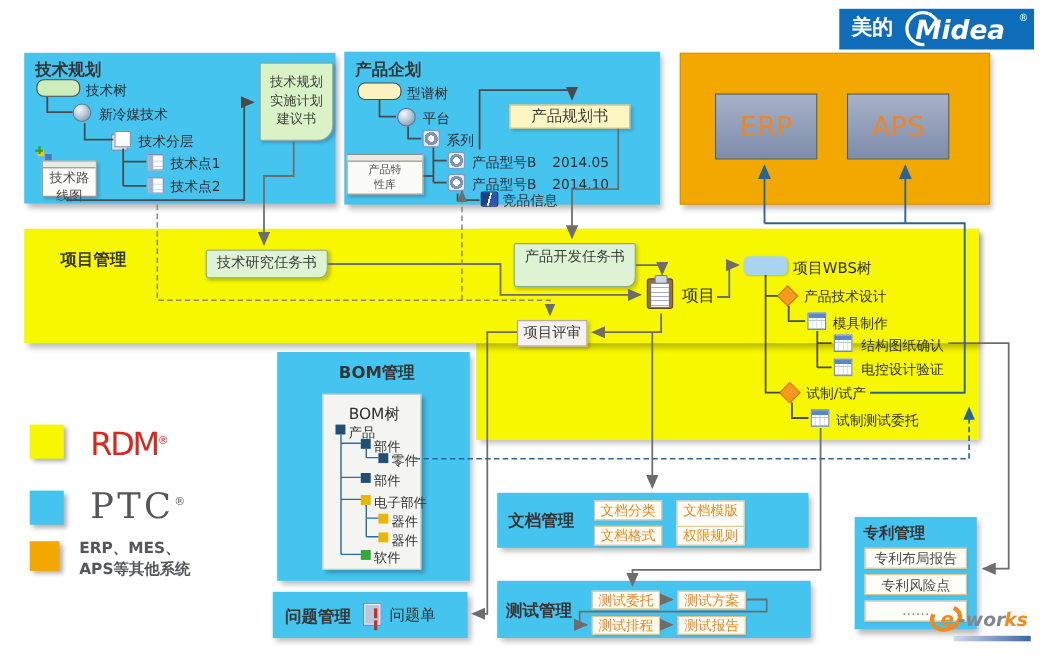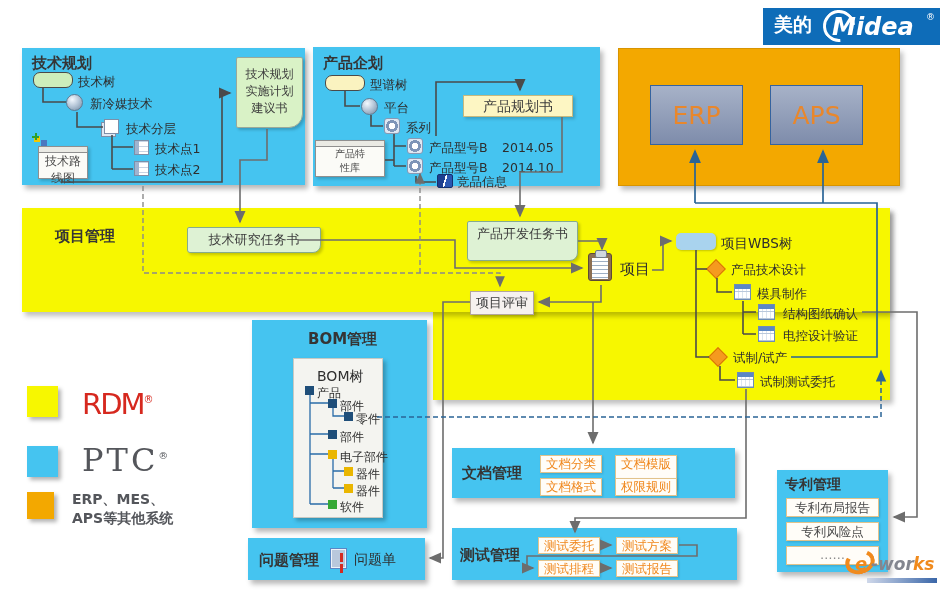--- a/index.html
+++ b/index.html
@@ -139,21 +139,21 @@
   </div>
 
   <div class="box-orange" style="left:618px;top:48px;width:282px;height:138px;"></div>
   <div class="erp-box layer2" style="left:650px;top:85px;">
       <span>ERP</span>
     </div>
   <div class="erp-box layer2" style="left:770px;top:85px;">
       <span>APS</span>
     </div>
 
-  <div class="doc-green layer2" style="left:187px;top:227px;width:134px;height:26px;">技术研究任务书</div>
+  <div class="doc-green layer2" style="left:187px;top:227px;width:111px;height:26px;">技术研究任务书</div>
   <div class="doc-green layer2" style="left:467px;top:221px;width:111px;height:40px;">产品开发任务书</div>
   <div class="icon-clipboard layer2" style="left:588px;top:253px;"></div>
   <div class="lbl layer2" style="left:620px;top:260px;font-size:15px;">项目</div>
   <div class="review-box layer2" style="left:470px;top:291px;width:64px;height:24px;">项目评审</div>
   <div class="abs layer2" style="left:676px;top:233px;width:40px;height:17px;background:#a9d3ee;border-radius:5px;box-shadow:1px 1px 2px rgba(0,0,0,.2);"></div>
   <div class="lbl layer2" style="left:721px;top:235px;font-size:13.5px;">项目WBS树</div>
   <div class="icon-diamond layer2" style="left:709px;top:262px;"></div>
   <div class="lbl layer2" style="left:731px;top:262px;">产品技术设计</div>
   <div class="icon-cal layer2" style="left:734px;top:284px;"></div>
   <div class="lbl layer2" style="left:757px;top:286px;">模具制作</div>

